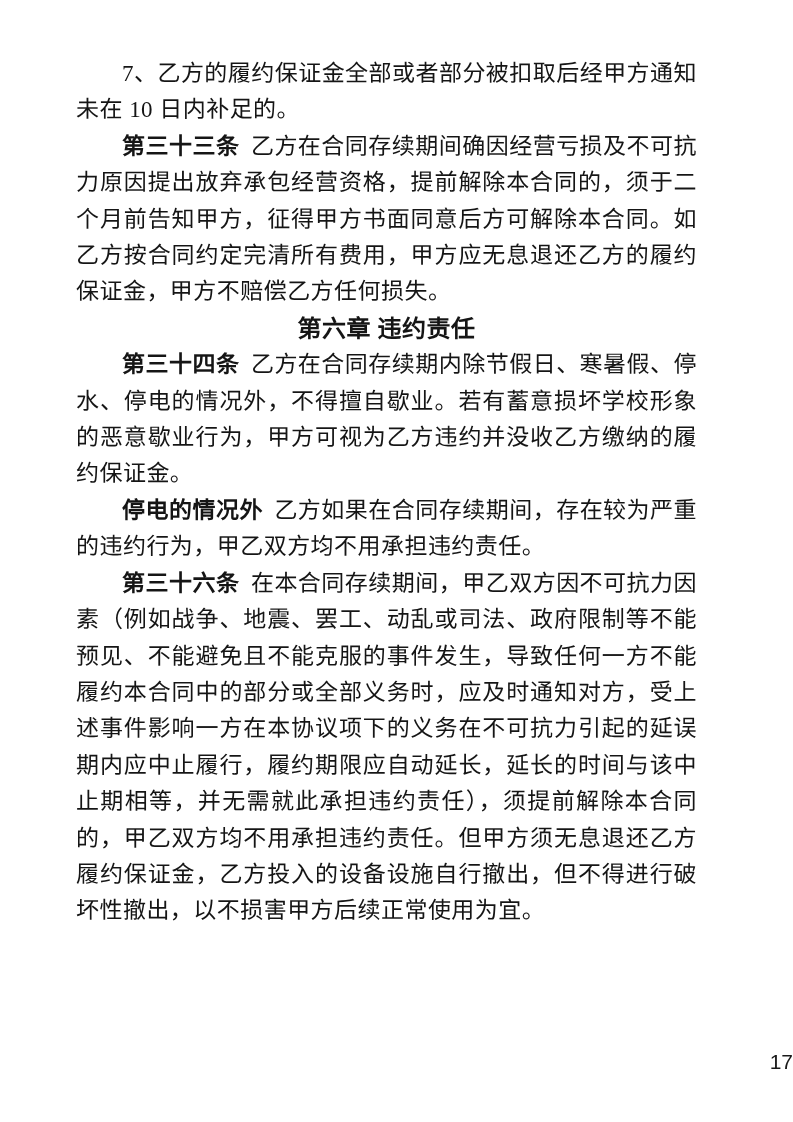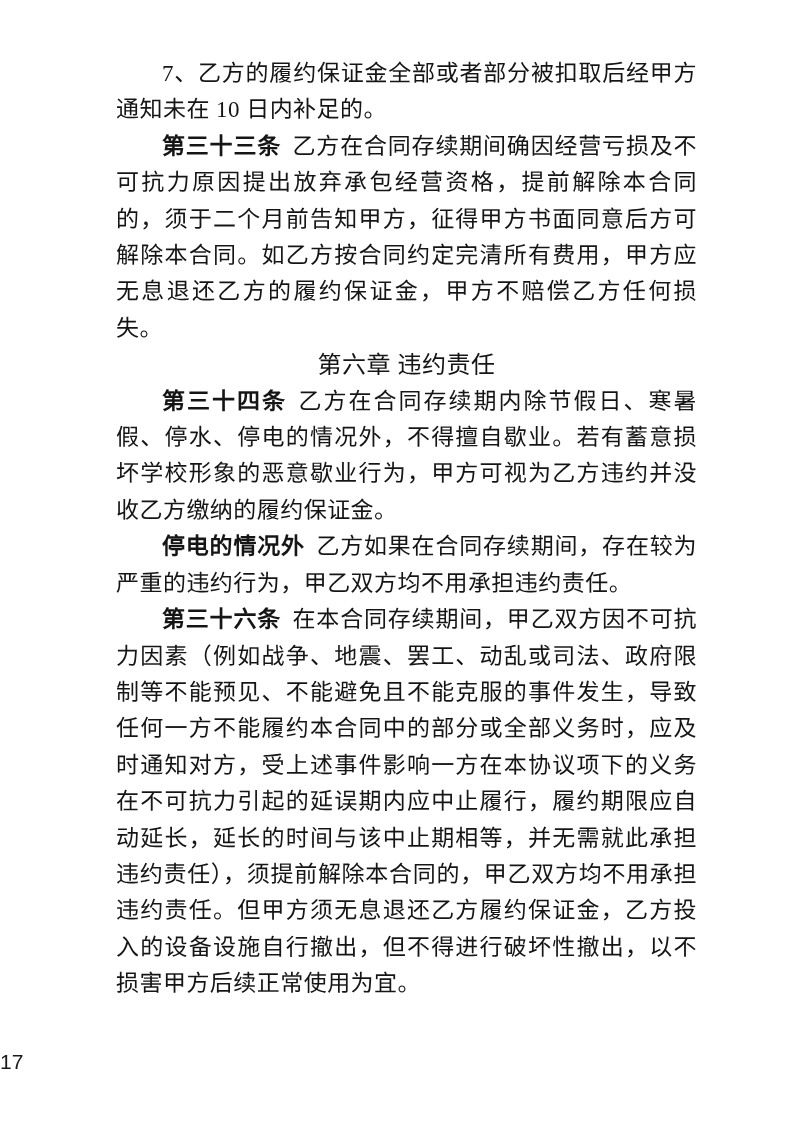--- a/index.html
+++ b/index.html
@@ -7,21 +7,21 @@
     padding: 0;
     background: #ffffff;
   }
   .page {
     position: relative;
     width: 793px;
     height: 1122px;
     margin: 0 auto;
     background: #ffffff;
     box-sizing: border-box;
-    padding: 56px 96px 0 116px;
+    padding: 56px 96px 0 76px;
     font-family: "Liberation Serif", "DejaVu Serif", serif;
     color: #151515;
     overflow: hidden;
   }
   .para {
     margin: 0;
     font-size: 23px;
     line-height: 36.4px;
     text-align: justify;
     text-justify: inter-character;
@@ -29,32 +29,32 @@
     letter-spacing: 0.02em;
   }
   .lead {
     font-weight: bold;
     margin-right: 0.5em;
   }
   .chapter {
     margin: 0;
     font-size: 24px;
     line-height: 36.4px;
-    font-weight: normal;
+    font-weight: bold;
     text-align: center;
     text-indent: 0;
     letter-spacing: 0.02em;
     font-family: "Liberation Serif", "DejaVu Serif", serif;
   }
   .footer {
     position: absolute;
     left: 0;
     right: 0;
     bottom: 48px;
-    text-align: left;
+    text-align: right;
   }
   .pagenum {
     font-family: "Liberation Sans", "DejaVu Sans", sans-serif;
     font-size: 21px;
     color: #1a1a1a;
   }
 </style>
 </head>
 <body>
 

